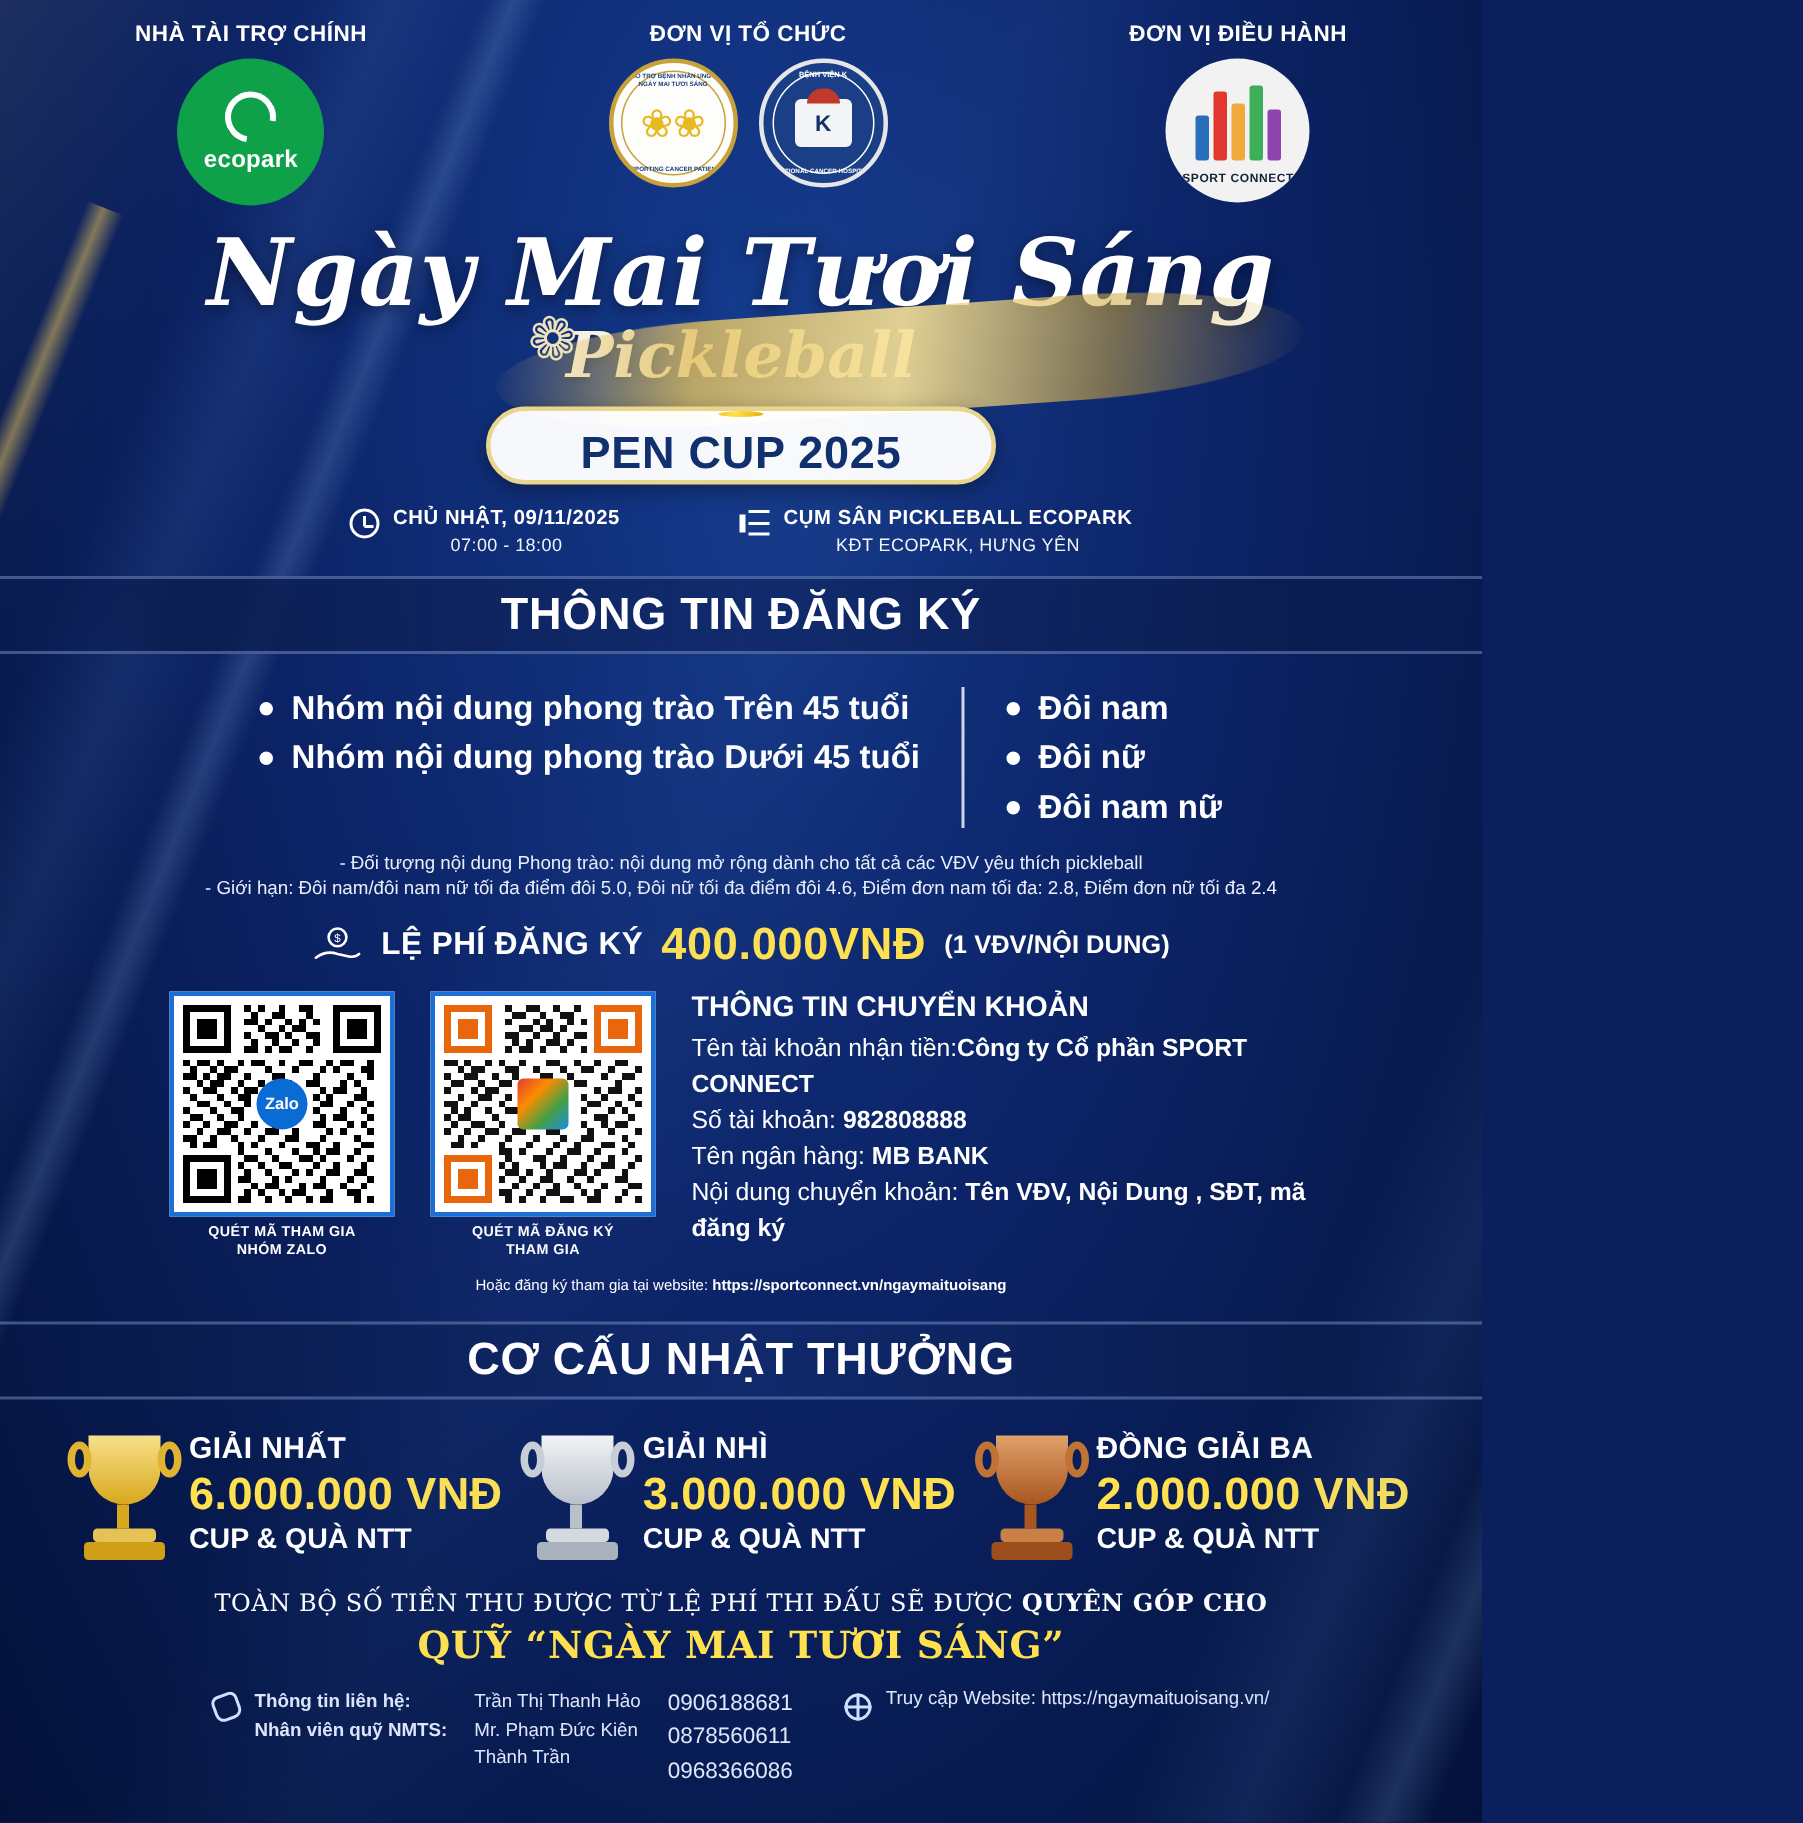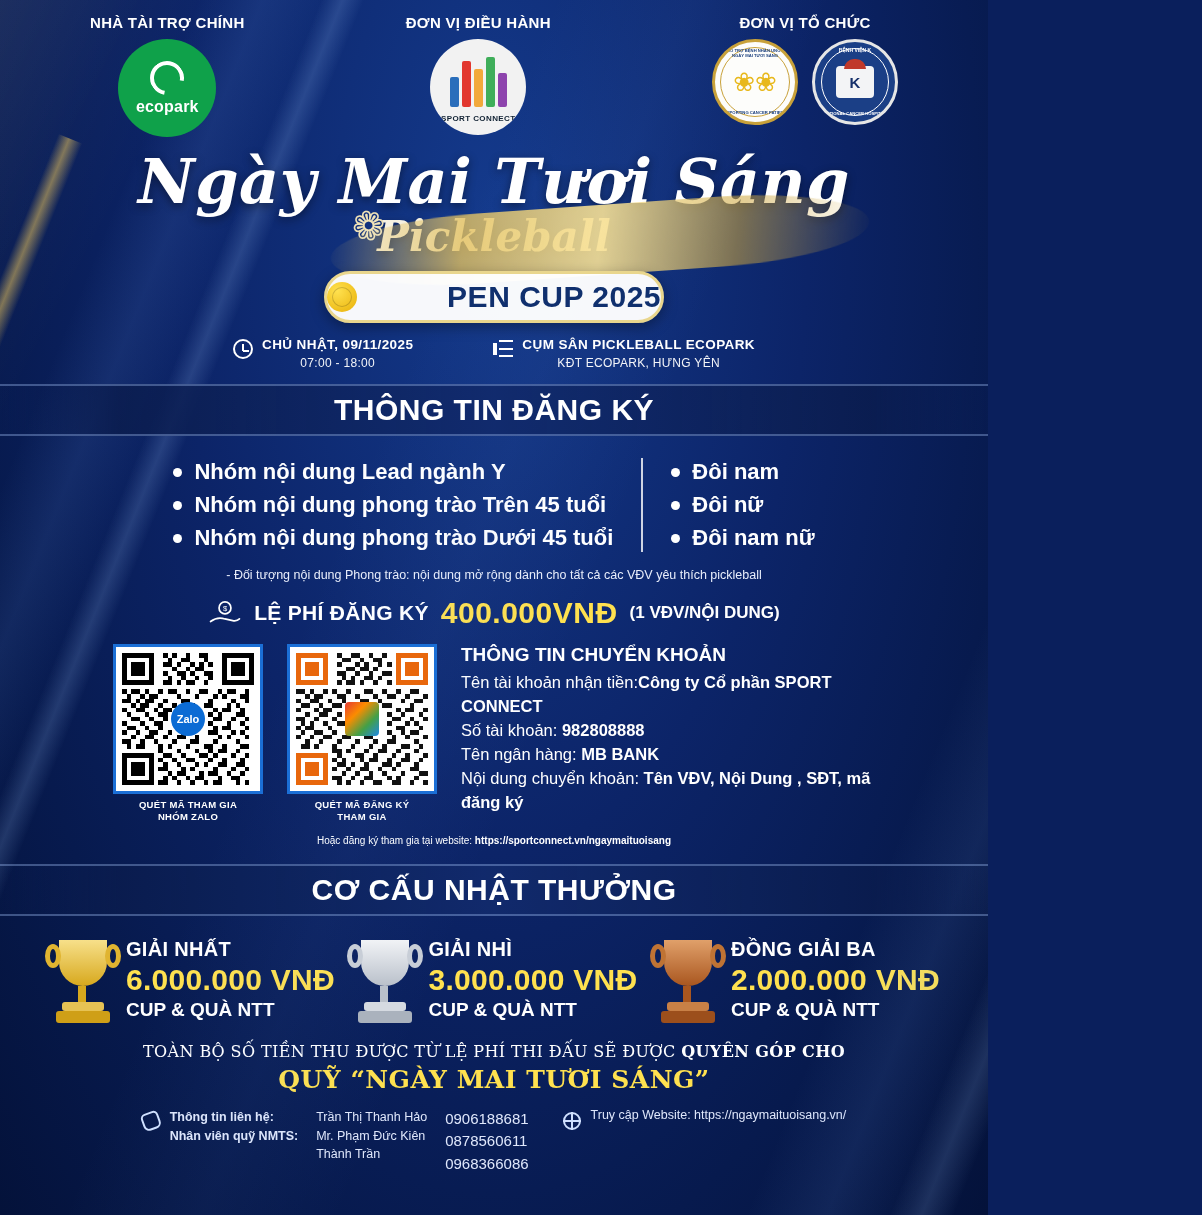--- a/index.html
+++ b/index.html
@@ -73,22 +73,22 @@
             text-shadow: 0 3px 10px rgba(0,0,0,.45); }
   .t-sub { font-family: "DejaVu Serif", serif; font-style: italic; font-weight: bold;
            font-size: 42px; color: #f6f1e2; margin-top: -6px; text-shadow: 0 3px 8px rgba(0,0,0,.4); }
   .ribbon { position:absolute; left: 330px; top: 60px; width: 540px; height: 70px;
             background: linear-gradient(100deg, rgba(199,160,56,0) 0%, rgba(226,193,98,.85) 25%, rgba(247,225,150,.95) 50%, rgba(206,167,63,.6) 75%, rgba(199,160,56,0) 100%);
             border-radius: 50%/90%; transform: rotate(-4deg); filter: blur(.3px); opacity: .95; }
   .flower-deco { position:absolute; left: 352px; top: 58px; font-size: 40px; color: #efe2b8; transform: rotate(-12deg); }
 
   .pen-cup { position: relative; margin: 10px auto 0 auto; width: 340px; height: 52px;
              border: 3px solid #e9d68d; border-radius: 26px; background: rgba(255,255,255,.97);
-             display:flex; align-items:center; justify-content:space-between; gap: 8px;
-             box-shadow: 0 4px 14px rgba(0,0,0,.35); }
+             display:flex; align-items:center; justify-content:center; gap: 8px;
+             box-shadow: 0 4px 14px rgba(0,0,0,.35); flex-direction: column; }
   .pen-ball { width: 30px; height: 30px; border-radius: 50%; background: radial-gradient(circle at 35% 30%, #ffe14f, #e8b007);
               position: relative; }
   .pen-ball:after { content:""; position:absolute; inset:5px; border-radius:50%;
               background: radial-gradient(circle at 50% 50%, rgba(0,0,0,0) 38%, rgba(255,255,255,.0) 40%);
               box-shadow: inset 0 0 0 1px rgba(0,0,0,.18); }
   .pen-txt { font-size: 30px; font-weight: bold; color: #10306e; letter-spacing: .5px; }
 
   .meta-row { display:flex; justify-content:center; align-items:flex-start; gap: 80px; margin-top: 14px; color:#fff; }
   .meta { display:flex; gap: 9px; align-items:flex-start; }
   .m-ico { width: 20px; height: 20px; margin-top: 2px; flex: none; }
@@ -196,52 +196,52 @@
       <div class="sp-title">NHÀ TÀI TRỢ CHÍNH</div>
       <div class="sp-logos">
         <div class="ecopark-logo">
           <div class="eco-mark"></div>
           <div class="eco-text">ecopark</div>
         </div>
       </div>
     </div>
 
     <div class="sp-col">
+      <div class="sp-title">ĐƠN VỊ TỔ CHỨC</div>
+      <div class="sp-logos">
+        <div class="seal seal-a">
+          <div class="ring"></div>
+          <div class="cap">QUỸ HỖ TRỢ BỆNH NHÂN UNG THƯ - NGÀY MAI TƯƠI SÁNG</div>
+          <div class="flowers">❀❀</div>
+          <div class="cap2">SUPPORTING CANCER PATIENTS</div>
+        </div>
+        <div class="seal seal-b">
+          <div class="inner"></div>
+          <div class="topcap">BỆNH VIỆN K</div>
+          <div class="emblem">K</div>
+          <div class="botcap">NATIONAL CANCER HOSPITAL</div>
+        </div>
+      </div>
+    </div>
+
+    <div class="sp-col">
       <div class="sp-title">ĐƠN VỊ ĐIỀU HÀNH</div>
       <div class="sp-logos">
         <div class="sportconnect">
           <div class="sc-bars">
             <i style="height:30px;background:#2a6ebb"></i>
             <i style="height:46px;background:#e2372f"></i>
             <i style="height:38px;background:#f2a93b"></i>
             <i style="height:50px;background:#3fae5a"></i>
             <i style="height:34px;background:#8e44ad"></i>
           </div>
           <div class="sc-text">SPORT CONNECT</div>
         </div>
       </div>
     </div>
-
-    <div class="sp-col">
-      <div class="sp-title">ĐƠN VỊ TỔ CHỨC</div>
-      <div class="sp-logos">
-        <div class="seal seal-a">
-          <div class="ring"></div>
-          <div class="cap">QUỸ HỖ TRỢ BỆNH NHÂN UNG THƯ - NGÀY MAI TƯƠI SÁNG</div>
-          <div class="flowers">❀❀</div>
-          <div class="cap2">SUPPORTING CANCER PATIENTS</div>
-        </div>
-        <div class="seal seal-b">
-          <div class="inner"></div>
-          <div class="topcap">BỆNH VIỆN K</div>
-          <div class="emblem">K</div>
-          <div class="botcap">NATIONAL CANCER HOSPITAL</div>
-        </div>
-      </div>
-    </div>
   </div>
 
   <div class="title-block">
     <div class="ribbon"></div>
     <div class="flower-deco">❁</div>
     <div class="t-main">Ngày Mai Tươi Sáng</div>
     <div class="t-sub">Pickleball</div>
 
     <div class="pen-cup">
       <div class="pen-ball"></div>
@@ -271,24 +271,20 @@
     </div>
   </div>
 
   <div class="banner">
     <h2>THÔNG TIN ĐĂNG KÝ</h2>
   </div>
 
   <div class="reg">
     <div class="cats">
       <ul>
-        <li>
-            <span class="bullet"></span>
-            <span>Nhóm nội dung Lead ngành Y</span>
-          </li>
         <li>
             <span class="bullet"></span>
             <span>Nhóm nội dung phong trào Trên 45 tuổi</span>
           </li>
         <li>
             <span class="bullet"></span>
             <span>Nhóm nội dung phong trào Dưới 45 tuổi</span>
           </li>
       </ul>
       <div class="cat-divider"></div>
@@ -303,20 +299,21 @@
           </li>
         <li>
             <span class="bullet"></span>
             <span>Đôi nam nữ</span>
           </li>
       </ul>
     </div>
 
     <div class="notes">
       <div>- Đối tượng nội dung Phong trào: nội dung mở rộng dành cho tất cả các VĐV yêu thích pickleball</div>
+      <div>- Giới hạn: Đôi nam/đôi nam nữ tối đa điểm đôi 5.0, Đôi nữ tối đa điểm đôi 4.6, Điểm đơn nam tối đa: 2.8, Điểm đơn nữ tối đa 2.4</div>
     </div>
 
     <div class="fee-row">
       <div class="fee-ico">
         <svg viewBox="0 0 40 30" width="34" height="26" aria-hidden="true">
           <circle cx="20" cy="9" r="7" fill="none" stroke="#fff" stroke-width="2"></circle>
           <text x="20" y="13" font-size="9" fill="#fff" text-anchor="middle" font-family="Liberation Sans">$</text>
           <path d="M3 25 q8 -6 17 -3 l9 2 q5 1 8 -2" fill="none" stroke="#fff" stroke-width="2" stroke-linecap="round"></path>
         </svg>
       </div>

